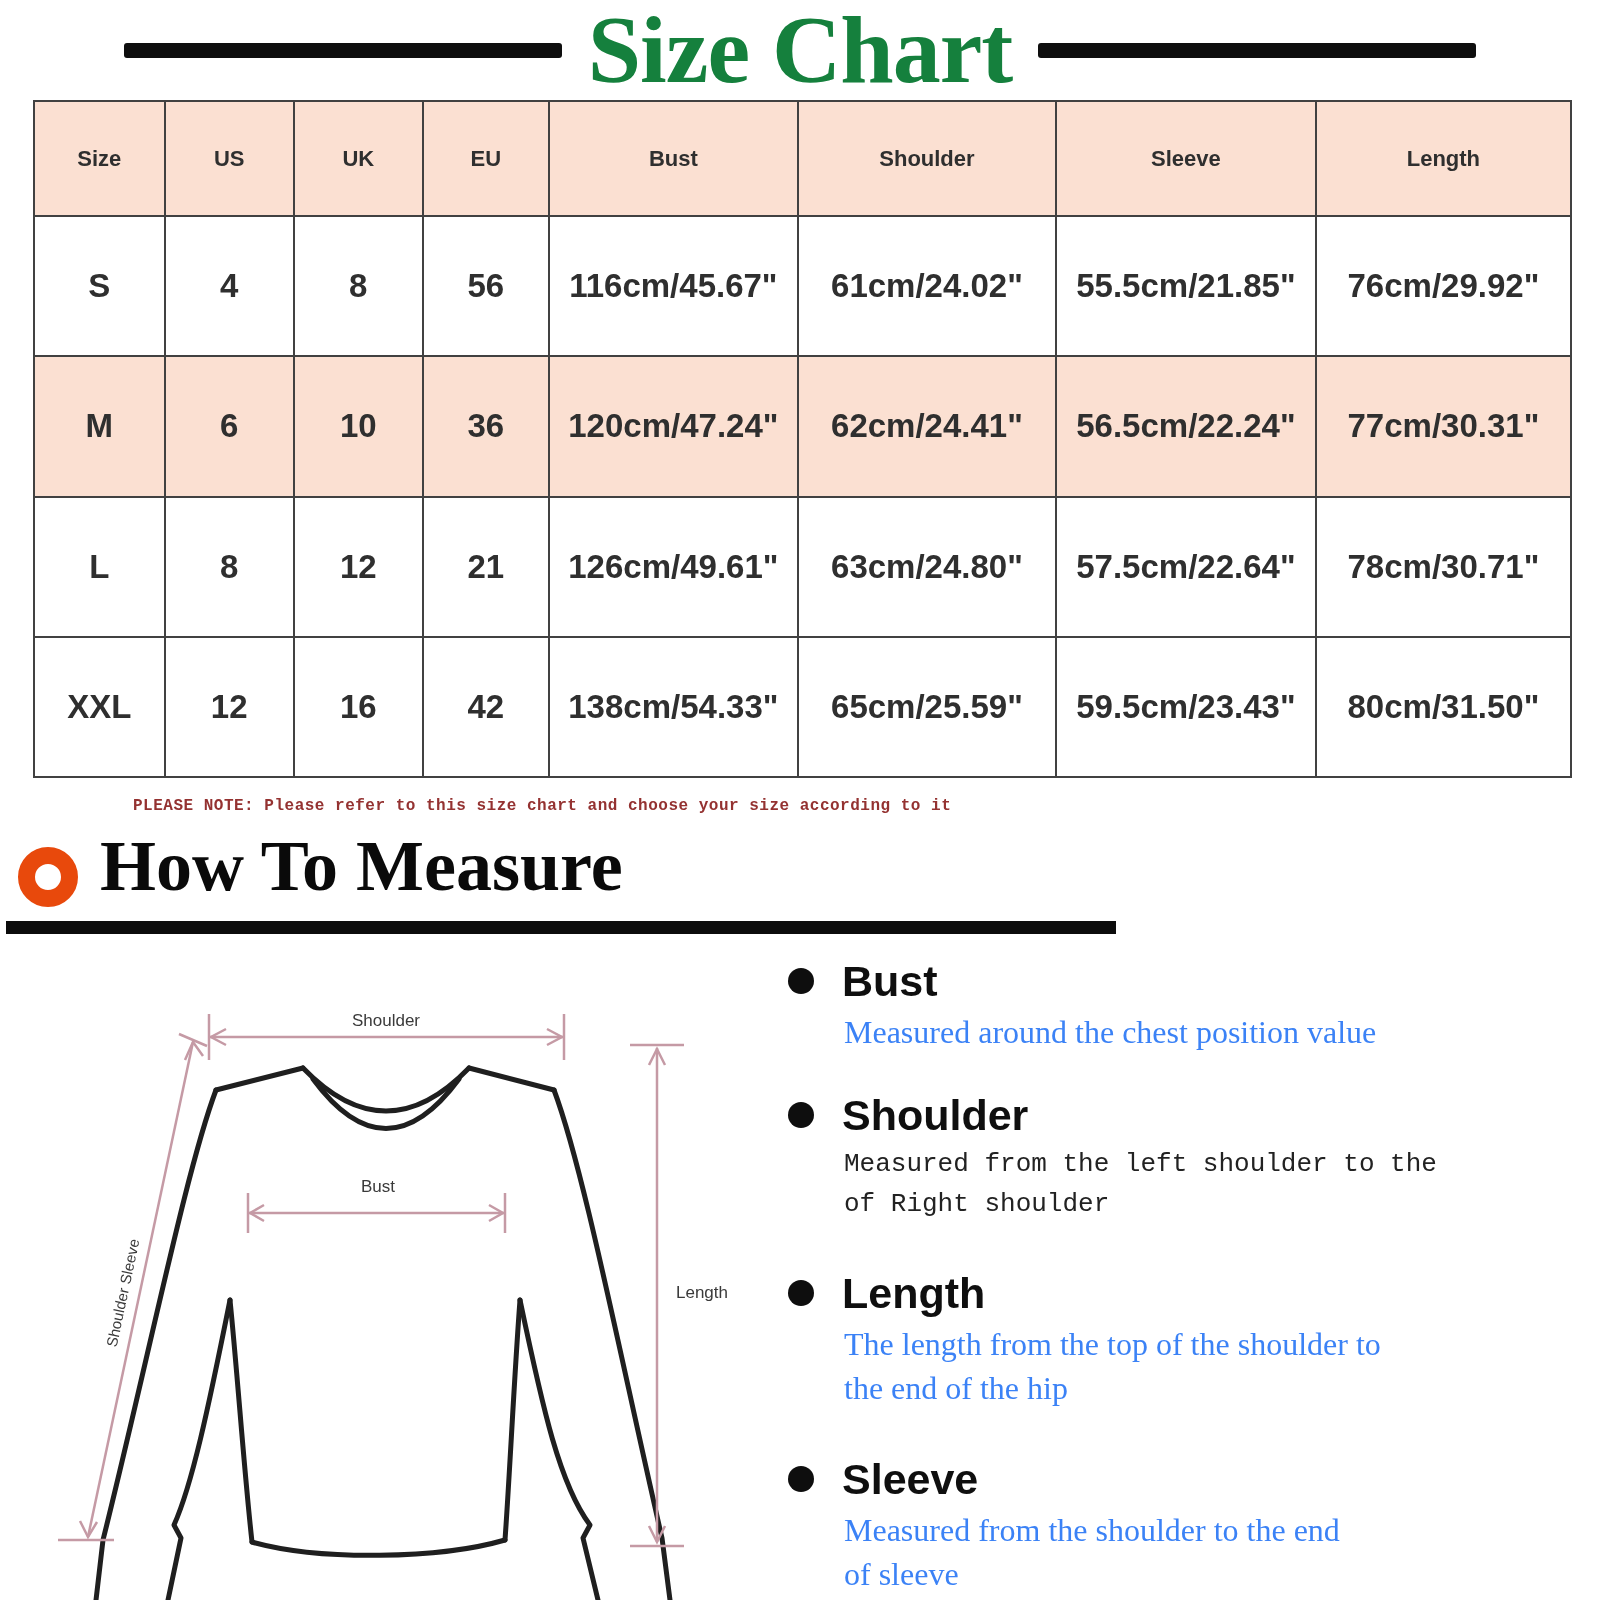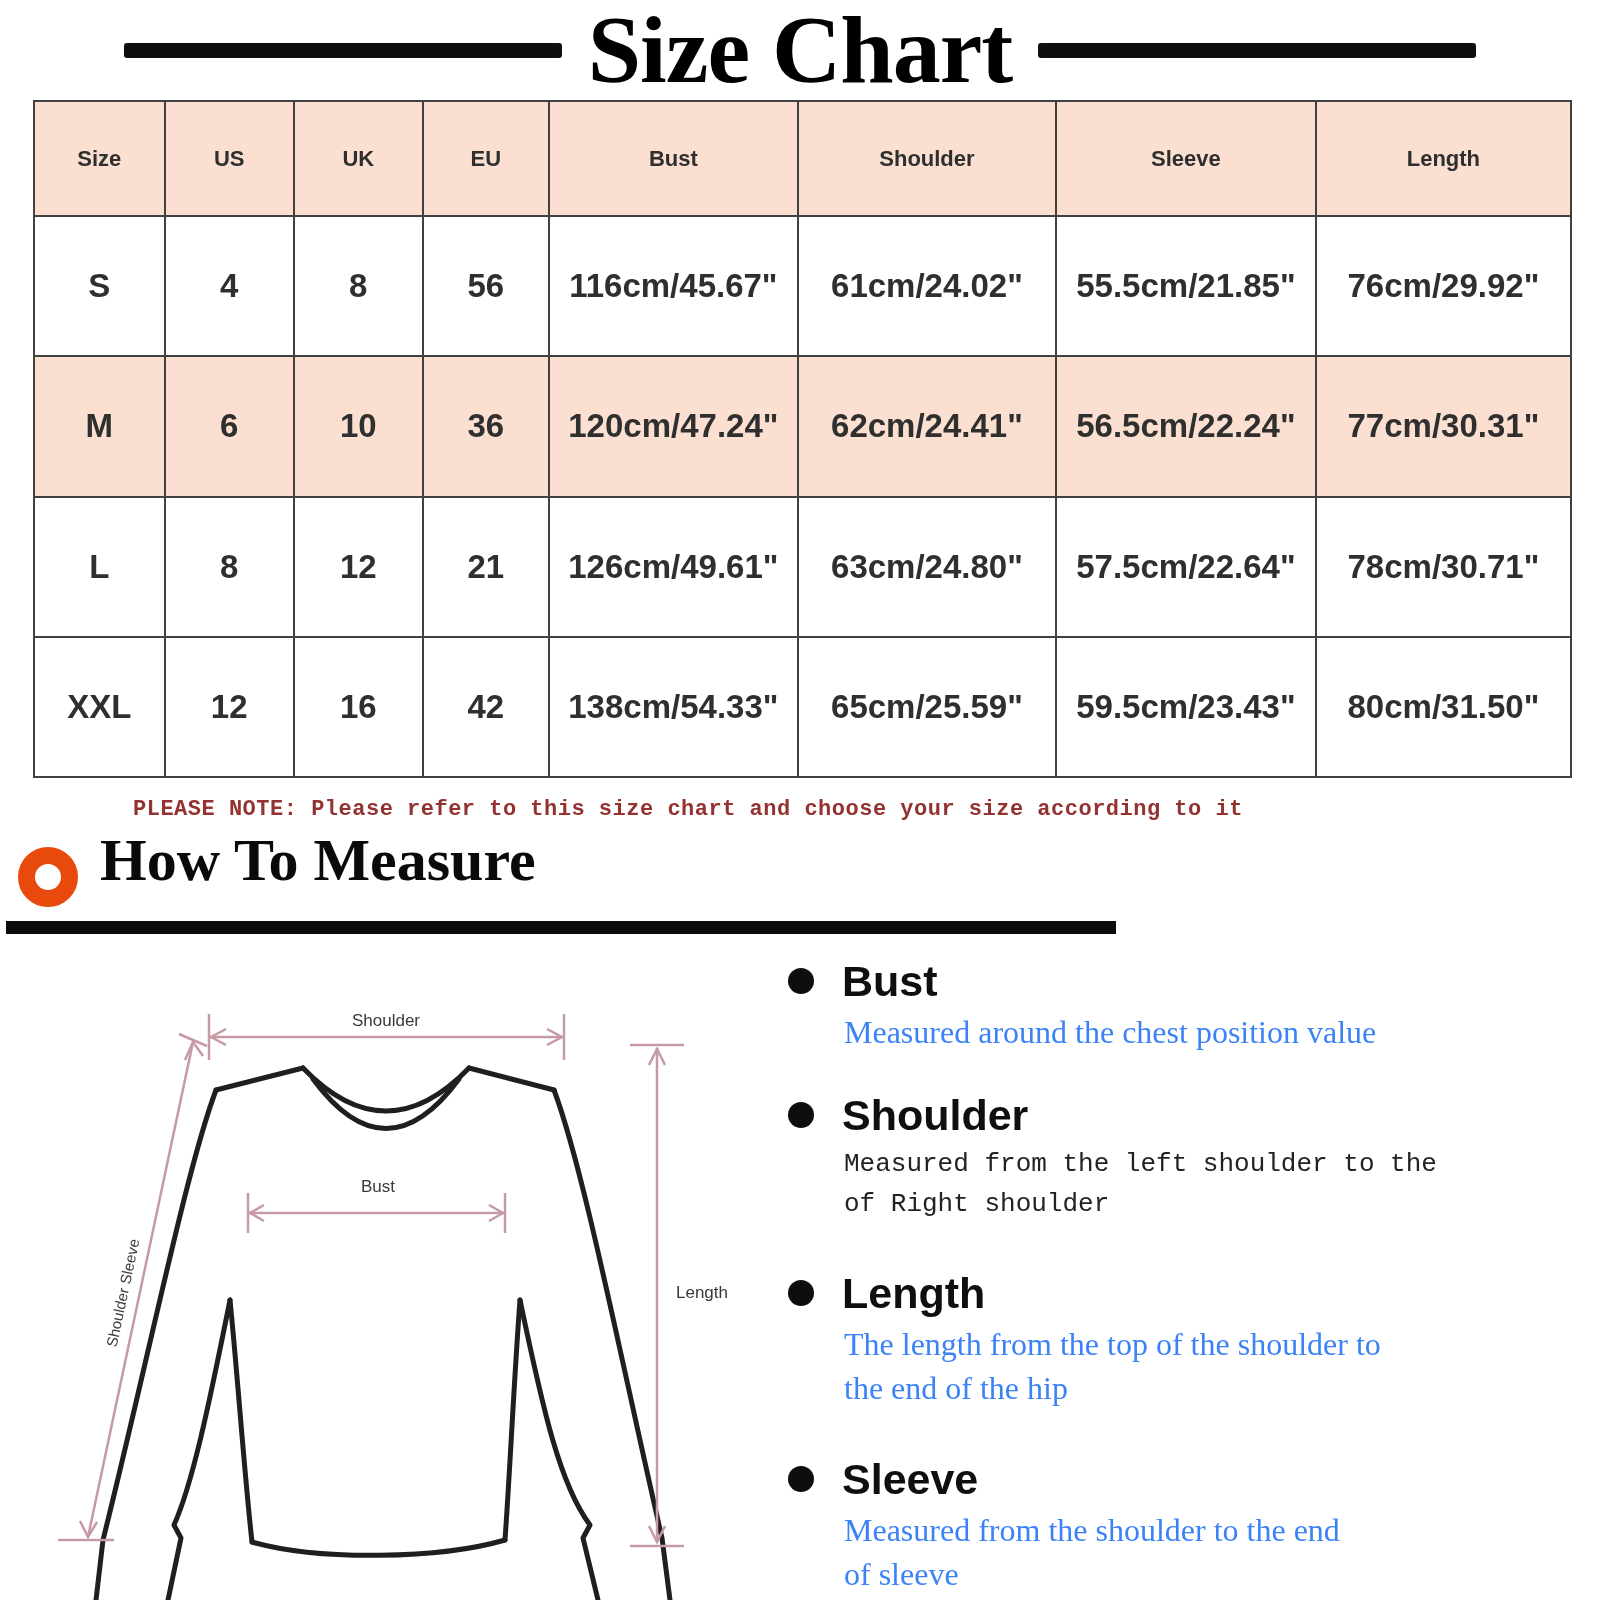--- a/index.html
+++ b/index.html
@@ -10,46 +10,46 @@
   
   .title-row{
     position:absolute;left:0;top:0;width:1600px;height:100px;
     display:flex;align-items:center;justify-content:center;
   }
   .title-bar{height:15px;background:#0e0e0e;border-radius:3px;}
   .title-bar.left{width:438px;margin-right:26px;}
   .title-bar.right{width:438px;margin-left:26px;}
   .title-text{
     font-family:"Liberation Serif",serif;font-weight:700;font-size:96px;
-    color:#000000;line-height:1;white-space:nowrap;letter-spacing:-1px;
+    color:#15803d;line-height:1;white-space:nowrap;letter-spacing:-1px;
   }
   
   .size-table{
     position:absolute;left:33px;top:100px;width:1539px;height:678px;
     border-collapse:collapse;table-layout:fixed;
     font-family:"Liberation Sans",sans-serif;font-weight:700;font-size:33px;color:#2f2f2f;
     text-align:center;
   }
   .size-table th,.size-table td{border:2px solid #414141;padding:0;height:113px;}
   .size-table thead th{background:#fbe0d2;font-size:22px;}
   .size-table tr.peach td{background:#fbe0d2;}
   
   .note{
     position:absolute;left:133px;top:797px;
-    font-family:"Liberation Mono",monospace;font-weight:700;font-size:22px;
+    font-family:"Liberation Mono",monospace;font-weight:700;font-size:16px;
     color:#943231;letter-spacing:0.5px;white-space:nowrap;
   }
   
   .htm-icon{
     position:absolute;left:18px;top:847px;width:26px;height:26px;
     border:17px solid #e8490c;border-radius:50%;background:#ffffff;
   }
   .htm-title{
     position:absolute;left:100px;top:830px;
-    font-family:"Liberation Serif",serif;font-weight:900;font-size:60px;
+    font-family:"Liberation Serif",serif;font-weight:900;font-size:72px;
     color:#0a0a0a;line-height:1;white-space:nowrap;
   }
   .htm-bar{position:absolute;left:6px;top:921px;width:1110px;height:13px;background:#0c0c0c;}
   
   .diagram-svg{position:absolute;left:0;top:930px;width:770px;height:670px;}
   .sweater{fill:none;stroke:#1f1f1f;stroke-width:5;stroke-linecap:round;stroke-linejoin:round;}
   .measure{fill:none;stroke:#c59aa5;stroke-width:2.5;}
   .diag-label{font-family:"Liberation Sans",sans-serif;fill:#3a3a3a;}
   
   .guide{position:absolute;left:788px;top:956px;width:800px;display:flex;flex-direction:column;}

